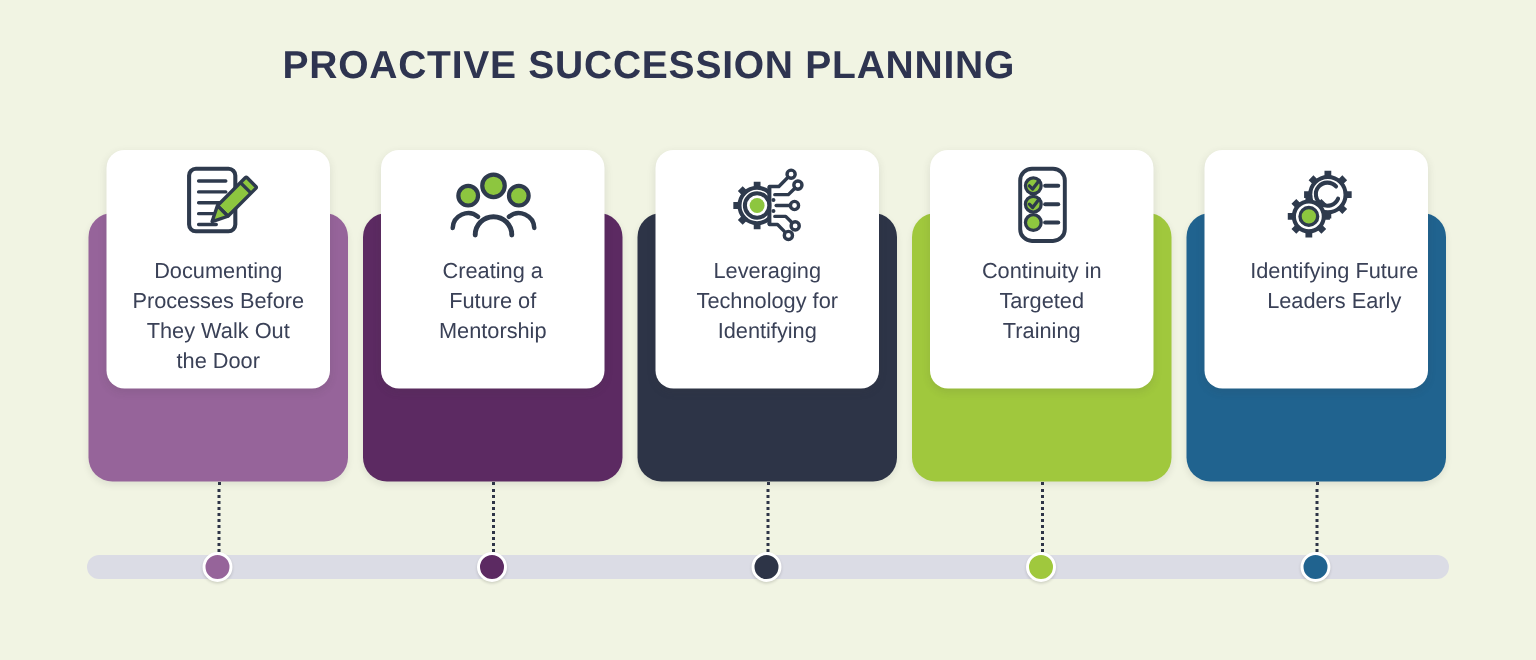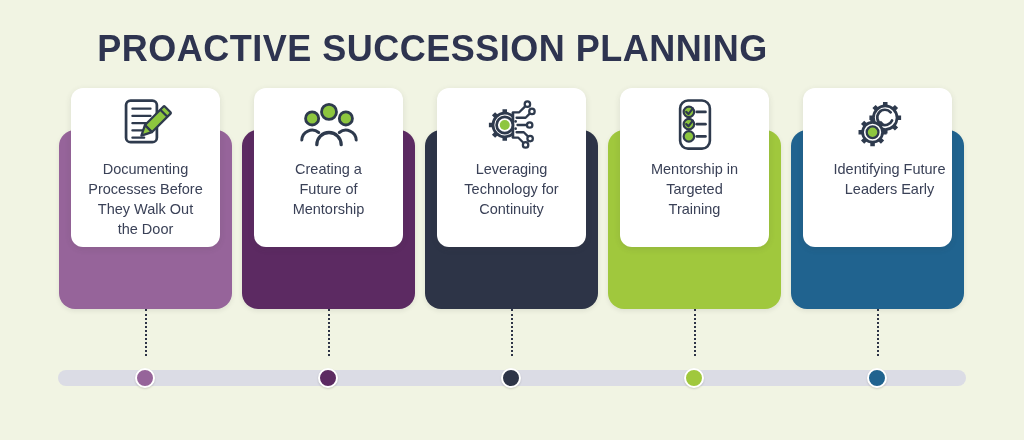--- a/index.html
+++ b/index.html
@@ -6,25 +6,25 @@
   .canvas{
     position:relative;
     width:1024px;height:440px;
     background:#f1f4e3;
     font-family:"Liberation Sans", sans-serif;
     overflow:hidden;
   }
   .page-title{
     position:absolute;top:28px;left:0;width:865px;
     text-align:center;
-    font-size:36px;font-weight:800;letter-spacing:0.5px;
+    font-size:26px;font-weight:800;letter-spacing:0.5px;
     color:#2e3450;
   }
   .step-group{
-    position:absolute;top:88px;width:148px;height:221px;
+    position:absolute;top:100px;width:148px;height:221px;
   }
   .color-panel{
     position:absolute;left:0;top:42px;width:173px;height:179px;
     border-radius:16px;
     box-shadow:0 2px 5px rgba(0,0,0,0.08);
   }
   .white-card{
     position:absolute;left:12px;top:0;width:149px;height:159px;
     background:#ffffff;border-radius:12px;
     box-shadow:0 2px 6px rgba(60,60,60,0.12);
@@ -126,21 +126,21 @@
             <circle cx="51.5" cy="30" r="3"></circle>
             <circle cx="52" cy="45" r="3"></circle>
             <circle cx="47" cy="52" r="3"></circle>
           </g>
           <circle cx="36" cy="26" r="1.5" fill="#2e3a4d"></circle>
           <circle cx="36" cy="34" r="1.5" fill="#2e3a4d"></circle>
         </svg>
       </div>
       <div class="step-label" style="color: rgb(58, 65, 87);">Leveraging
 Technology for
-Continuity</div>
+Identifying</div>
     </div>
     <div class="connector" style="border-left-color: rgb(46, 52, 71);"></div>
   </div>
 
   <div class="step-group" style="left:608px">
     <div class="color-panel" style="background-color: rgb(160, 200, 61);"></div>
     <div class="white-card">
       <div class="card-icon">
         <svg width="56" height="58" viewBox="0 0 64 60">
           <rect x="15" y="2" width="34" height="55" rx="9" fill="#ffffff" stroke="#2e3a4d" stroke-width="3"></rect>
@@ -149,21 +149,21 @@
             <line x1="34" y1="29" x2="44" y2="29"></line>
             <line x1="34" y1="43" x2="44" y2="43"></line>
           </g>
           <circle cx="25" cy="15" r="6" fill="#8dc63f" stroke="#2e3a4d" stroke-width="2.5"></circle>
           <circle cx="25" cy="29" r="6" fill="#8dc63f" stroke="#2e3a4d" stroke-width="2.5"></circle>
           <circle cx="25" cy="43" r="6" fill="#8dc63f" stroke="#2e3a4d" stroke-width="2.5"></circle>
           <path d="M22 15 L24.5 17.5 L29.5 11" fill="none" stroke="#2e3a4d" stroke-width="2.5" stroke-linecap="round" stroke-linejoin="round"></path>
           <path d="M22 29 L24.5 31.5 L29.5 25" fill="none" stroke="#2e3a4d" stroke-width="2.5" stroke-linecap="round" stroke-linejoin="round"></path>
         </svg>
       </div>
-      <div class="step-label" style="color: rgb(58, 65, 87);">Mentorship in
+      <div class="step-label" style="color: rgb(58, 65, 87);">Continuity in
 Targeted
 Training</div>
     </div>
     <div class="connector" style="border-left-color: rgb(46, 52, 71);"></div>
   </div>
 
   <div class="step-group" style="left:791px">
     <div class="color-panel" style="background-color: rgb(32, 99, 143);"></div>
     <div class="white-card">
       <div class="card-icon">

